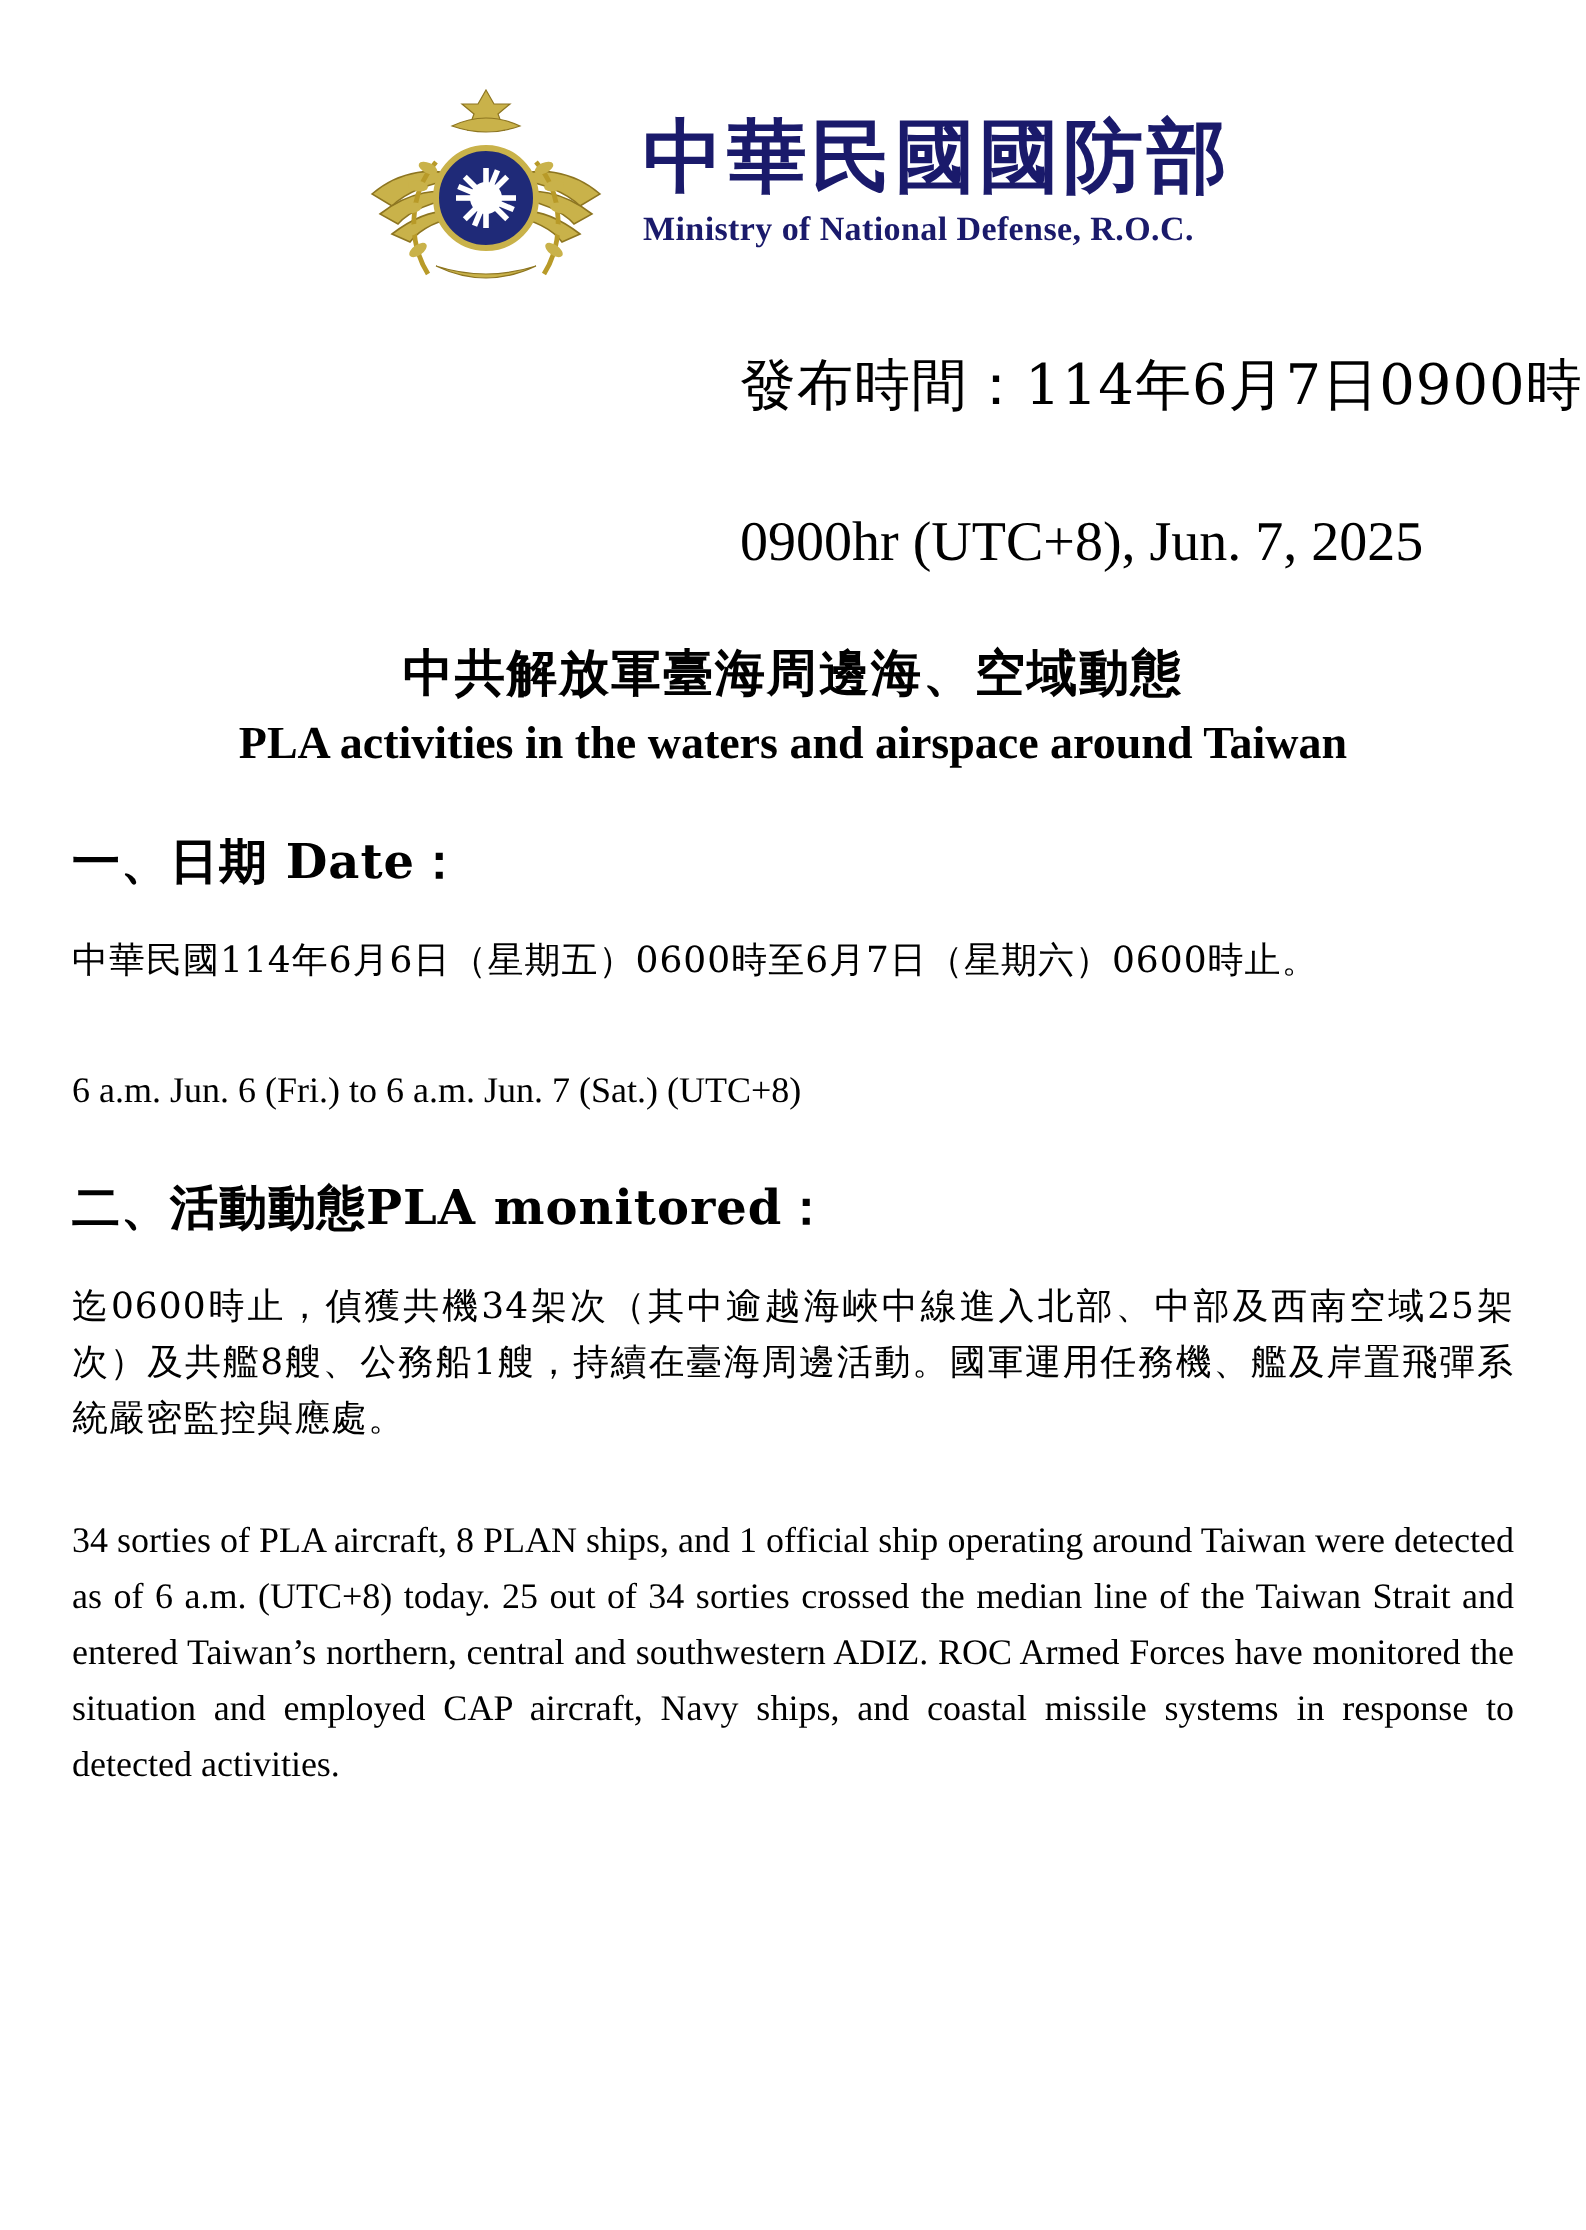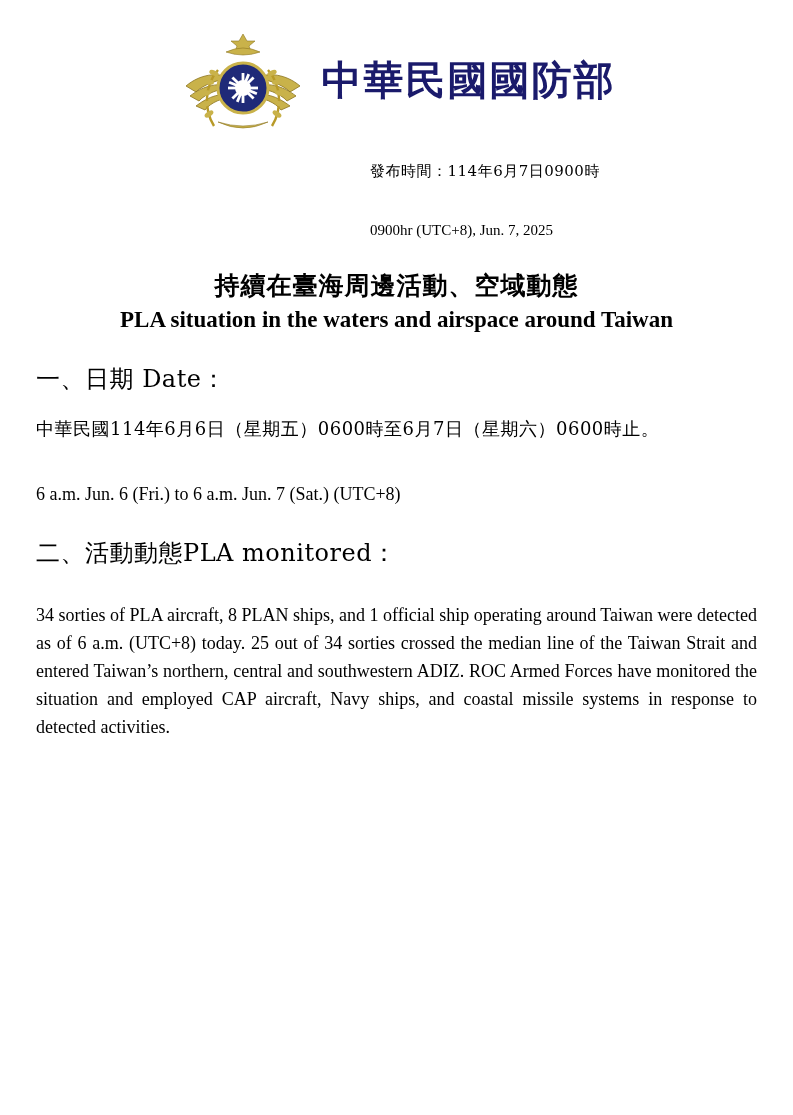--- a/index.html
+++ b/index.html
@@ -12,21 +12,21 @@
     height: 1115px;
     font-family: "Liberation Serif", serif;
     color: #000000;
     overflow: hidden;
   }
   .page {
     position: relative;
     width: 793px;
     height: 1115px;
     box-sizing: border-box;
-    padding: 4px 36px;
+    padding: 15px 36px;
   }
 
   
   .header {
     display: flex;
     align-items: center;
     justify-content: center;
     gap: 14px;
     padding-top: 26px;
     padding-bottom: 4px;
@@ -59,21 +59,21 @@
     color: #1a1a6b;
     letter-spacing: 0.2px;
     margin-top: 4px;
     white-space: nowrap;
   }
 
   
   .release-block {
     margin-top: 22px;
     padding-left: 334px;
-    font-size: 15px;
+    font-size: 28px;
     line-height: 1.55;
   }
   .release-line {
     white-space: nowrap;
   }
   .release-cn {
     font-family: "DejaVu Serif", serif;
     letter-spacing: 0.5px;
   }
   .release-en {
@@ -98,21 +98,21 @@
     font-size: 23px;
     font-weight: bold;
     line-height: 1.35;
     margin-top: 2px;
   }
 
   
   .section-heading {
     font-family: "DejaVu Serif", serif;
     font-size: 24px;
-    font-weight: normal;
+    font-weight: bold;
     margin-top: 28px;
     letter-spacing: 0.5px;
   }
   .para {
     font-size: 18px;
     line-height: 1.55;
     margin-top: 20px;
     text-align: justify;
     text-justify: inter-word;
   }
@@ -188,37 +188,39 @@
             <rect x="50" y="56.6" width="8" height="2.8" transform="rotate(22.5 65 58)"></rect>
             <rect x="72" y="56.6" width="8" height="2.8" transform="rotate(22.5 65 58)"></rect>
           </g>
         </g>
 
         <path d="M40 92 q25 12 50 0 q-25 8 -50 0 Z" fill="#c9b24a" stroke="#8d7520" stroke-width="0.6"></path>
       </svg>
     </div>
     <div class="ministry-text">
       <div class="ministry-cn">中華民國國防部</div>
+      <div class="ministry-en">Ministry of National Defense, R.O.C.</div>
     </div>
   </div>
 
   <div class="release-block">
     <div class="release-line release-cn">發布時間：114年6月7日0900時</div>
     <div class="release-line release-en">0900hr (UTC+8), Jun. 7, 2025</div>
   </div>
 
   <div class="title-block">
-    <div class="title-cn">持續在臺海周邊活動、空域動態</div>
-    <div class="title-en">PLA situation in the waters and airspace around Taiwan</div>
+    <div class="title-cn">中共解放軍臺海周邊海、空域動態</div>
+    <div class="title-en">PLA activities in the waters and airspace around Taiwan</div>
   </div>
 
   <div class="section">
     <div class="section-heading">一、日期 Date：</div>
     <div class="para para-cn">中華民國114年6月6日（星期五）0600時至6月7日（星期六）0600時止。</div>
     <div class="para para-en">6 a.m. Jun. 6 (Fri.) to 6 a.m. Jun. 7 (Sat.) (UTC+8)</div>
   </div>
 
   <div class="section">
     <div class="section-heading">二、活動動態PLA monitored：</div>
+    <div class="para para-cn">迄0600時止，偵獲共機34架次（其中逾越海峽中線進入北部、中部及西南空域25架次）及共艦8艘、公務船1艘，持續在臺海周邊活動。國軍運用任務機、艦及岸置飛彈系統嚴密監控與應處。</div>
     <div class="para para-en para-en-last">34 sorties of PLA aircraft, 8 PLAN ships, and 1 official ship operating around Taiwan were detected as of 6 a.m. (UTC+8) today. 25 out of 34 sorties crossed the median line of the Taiwan Strait and entered Taiwan’s northern, central and southwestern ADIZ. ROC Armed Forces have monitored the situation and employed CAP aircraft, Navy ships, and coastal missile systems in response to detected activities.</div>
   </div>
 
 </div>
 
 </body></html>

